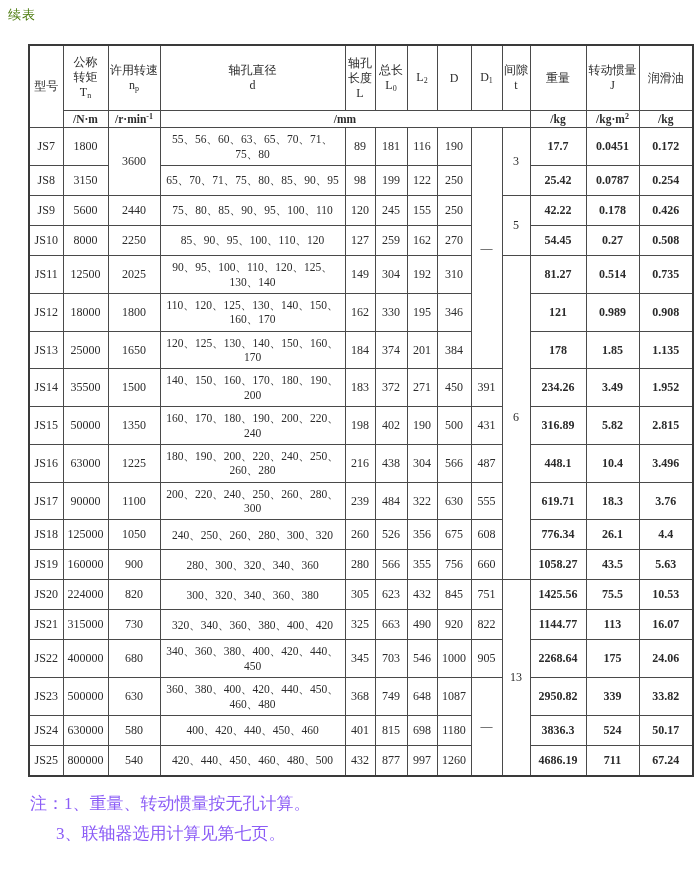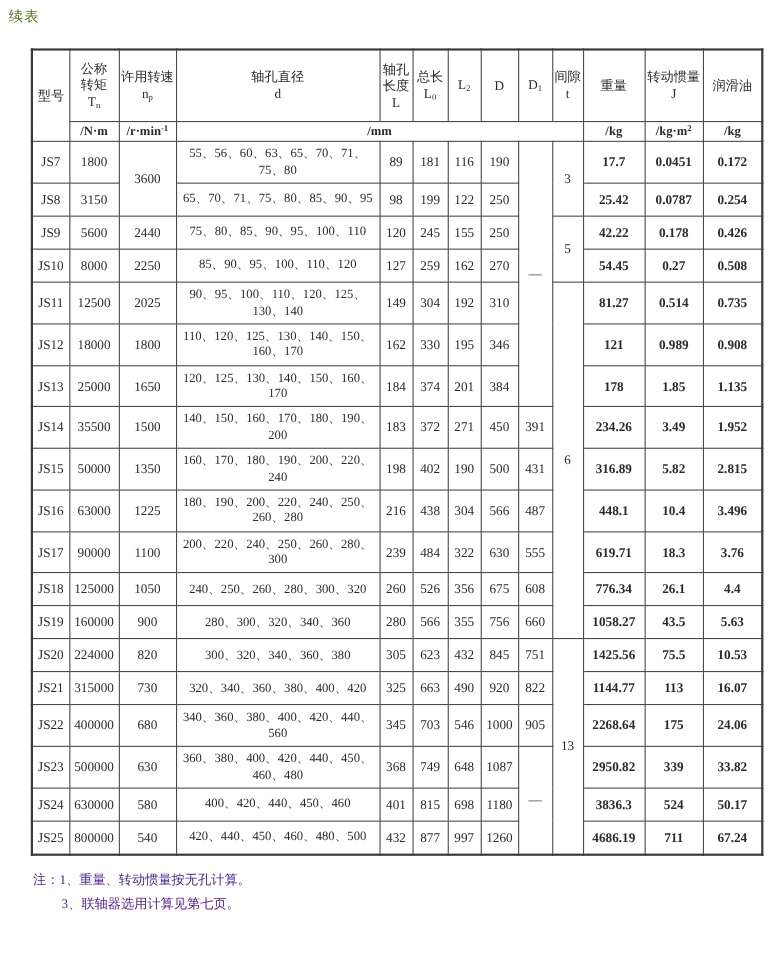--- a/index.html
+++ b/index.html
@@ -28,21 +28,21 @@
   thead th{font-weight:normal;font-size:12px;padding:2px 1px;}
   tr.head-main th{height:56px;}
   tr.head-units td{height:12px;font-size:11.5px;padding:1px;font-weight:bold;}
   .hline{display:block;line-height:1.25;}
   sub{font-size:8px;vertical-align:-2px;}
   sup{font-size:8px;vertical-align:4px;}
   td.col-d{font-size:11.5px;padding:6px 3px;}
   td.col-model,td.col-torque{font-size:12px;}
   td.col-weight,td.col-J,td.col-oil{font-size:12px;font-weight:bold;}
   tbody td{height:21px;}
-  .notes{margin:12px 0 0 22px;font-size:12px;line-height:1.75;color:#4c1d95;}
+  .notes{margin:12px 0 0 22px;font-size:17px;line-height:1.75;color:#8b5cf6;}
   .note-line{padding-left:26px;}
   .note-line.first{padding-left:0;}
 </style>
 </head>
 <body>
 
 <div class="page">
 
   <div class="continued">续表</div>
 
@@ -327,21 +327,21 @@
           <td class="col-D">920</td>
           <td class="col-D1">822</td>
           <td class="col-weight">1144.77</td>
           <td class="col-J">113</td>
           <td class="col-oil">16.07</td>
         </tr>
         <tr>
           <td class="col-model">JS22</td>
           <td class="col-torque">400000</td>
           <td class="col-speed">680</td>
-          <td class="col-d">340、360、380、400、420、440、560</td>
+          <td class="col-d">340、360、380、400、420、440、450</td>
           <td class="col-L">345</td>
           <td class="col-L0">703</td>
           <td class="col-L2">546</td>
           <td class="col-D">1000</td>
           <td class="col-D1">905</td>
           <td class="col-weight">2268.64</td>
           <td class="col-J">175</td>
           <td class="col-oil">24.06</td>
         </tr>
         <tr>

